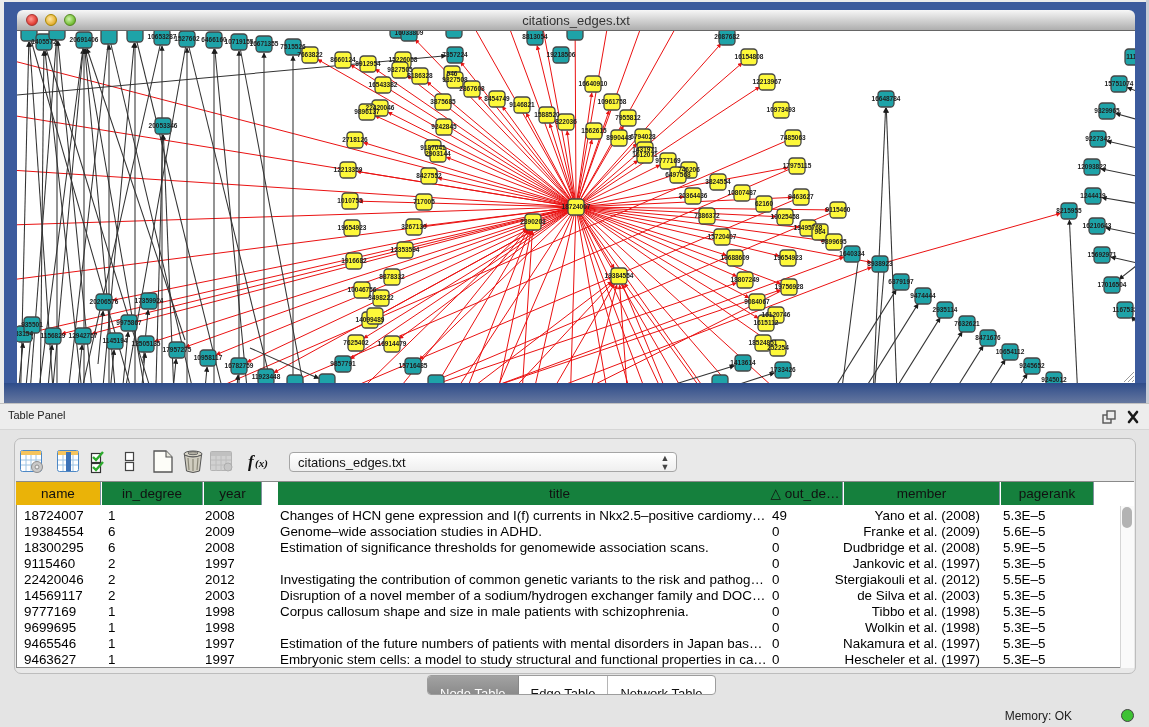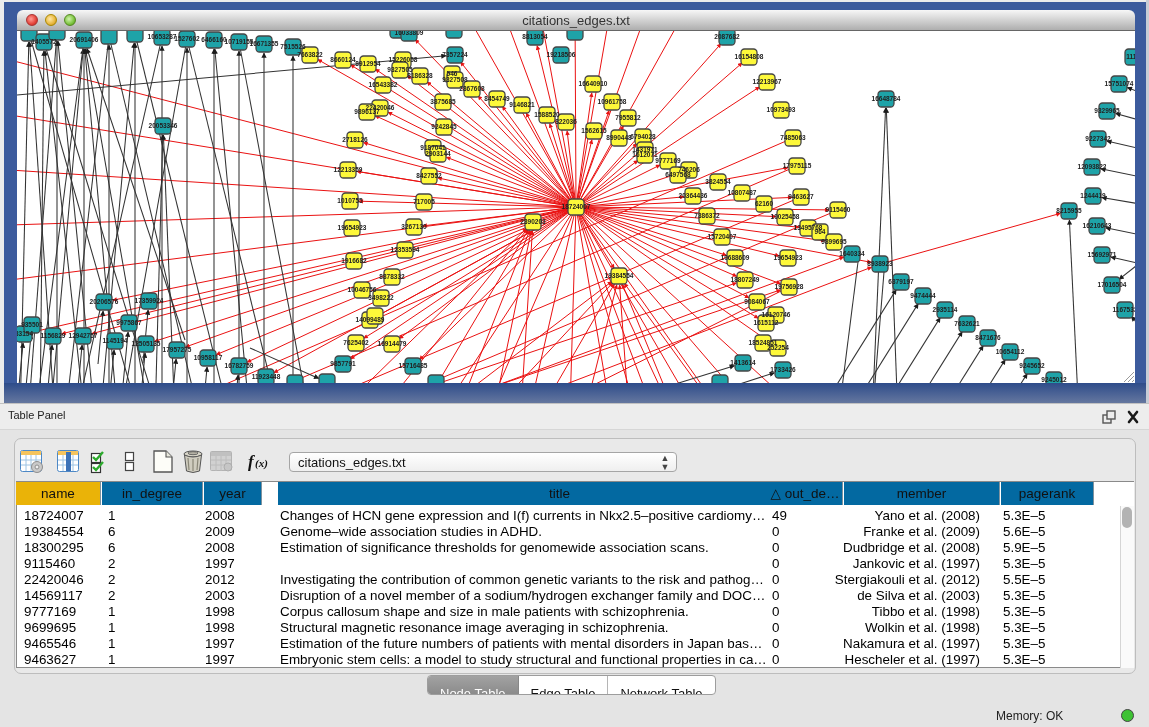--- a/index.html
+++ b/index.html
@@ -17,39 +17,39 @@
 #tl1{left:26px;background:radial-gradient(circle at 4px 4px,#ff9d96,#e4433a 60%,#b0241c);border:.5px solid #a33}
 #tl2{left:45px;background:radial-gradient(circle at 4px 4px,#ffe9a8,#e8b63d 60%,#b7831a);border:.5px solid #a80}
 #tl3{left:64px;background:radial-gradient(circle at 4px 4px,#d2f3af,#7cc43f 60%,#4e9414);border:.5px solid #582}
 #graphwrap{left:17px;top:31px;width:1118px;height:352px;background:#fff}
 
 #panelhead{left:0;top:403px;width:1149px;height:27px;background:#ededed;border-top:1px solid #c2c2c2;border-bottom:1px solid #d6d6d6}
 #phtitle{left:8px;top:409px;font-size:11px;color:#222}
 #bottombg{left:0;top:430px;width:1149px;height:297px;background:#e4e4e4}
 #bigpanel{left:14px;top:438px;width:1122px;height:236px;background:#e9e9e9;border:1px solid #bdbdbd;border-radius:7px}
 #tablebox{left:16px;top:481px;width:1118px;height:187px;background:#fff;border:1px solid #8a8a8a;border-right:none}
-.hcell{position:absolute;top:482px;height:23px;background:#0369a1;border-right:1px solid #7f929e;
+.hcell{position:absolute;top:482px;height:23px;background:#15803d;border-right:1px solid #7f929e;
  font-size:13.5px;color:#111;text-align:center;line-height:23px;overflow:hidden}
 .trow{position:absolute;left:16px;width:1104px;height:16px;font-size:13.4px;line-height:16px;color:#000;white-space:nowrap}
 .trow span{position:absolute;top:0;display:block;overflow:hidden;white-space:nowrap}
 .c1{left:8px;width:90px}.c2{left:92px;width:95px}.c3{left:189px;width:70px}
 .c4{left:264px;width:488px;text-overflow:ellipsis}.c5{left:756px;width:70px}.c6{left:804px;width:160px;text-align:right}
 .c7{left:987px;width:100px}
 #vscroll{left:1120px;top:506px;width:14px;height:162px;background:#fafafa;border-left:1px solid #d5d5d5}
 #vthumb{left:1122px;top:507px;width:10px;height:21px;background:#b3b3b3;border-radius:5px}
 
 .ticon{position:absolute;top:450px}
 #combo{left:289px;top:452px;width:388px;height:20px;background:linear-gradient(#fff,#efefef);
  border:1px solid #a5a5a5;border-radius:4px;font-size:13px;color:#111;line-height:19px;padding-left:8px}
 #comboarr{left:655px;top:452px;width:20px;height:20px;font-size:9px;color:#444;text-align:center;line-height:9px;padding-top:2px}
 
 #tabs{left:427px;top:675px;height:20px;display:flex;border:1px solid #9d9d9d;border-radius:4px;overflow:hidden;background:#fff}
 .tab{font-size:13px;line-height:19px;padding:8px 12px;color:#111;border-right:1px solid #b5b5b5}
 .tab.sel{background:linear-gradient(#a2a2a2,#8b8b8b);color:#fff;border-right:1px solid #888}
-#memtxt{left:996px;top:709px;width:76px;font-size:12px;color:#222}
+#memtxt{left:996px;top:709px;width:76px;text-align:right;font-size:12px;color:#222}
 #memdot{left:1121px;top:709px;width:13px;height:13px;border-radius:50%;background:#3ec234;border:1px solid #444}
 #phicons{left:1102px;top:410px;width:40px;height:16px}
 </style></head>
 <body>
 <div class="abs" id="topbg"></div>
 <div class="abs" id="bluebg"></div>
 <div class="abs" id="bluegrad"></div>
 <div class="abs" id="leftsliver" style="left:0;top:0;width:4px;height:403px;background:#ececec"></div>
 <div class="abs" id="rightsliver"></div>
 <div class="abs" id="graphwrap"><svg id="graph" width="1118" height="352" viewBox="17 31 1118 352">
@@ -663,21 +663,20 @@
     <span class="c3">1998</span>
     <span class="c4">Corpus callosum shape and size in male patients with schizophrenia.</span>
     <span class="c5">0</span>
     <span class="c6">Tibbo et al. (1998)</span>
     <span class="c7">5.3E–5</span>
   </div>
 <div class="trow" style="top:620px">
     <span class="c1">9699695</span>
     <span class="c2">1</span>
     <span class="c3">1998</span>
-    <span class="c4">Structural magnetic resonance image averaging in schizophrenia.</span>
     <span class="c5">0</span>
     <span class="c6">Wolkin et al. (1998)</span>
     <span class="c7">5.3E–5</span>
   </div>
 <div class="trow" style="top:636px">
     <span class="c1">9465546</span>
     <span class="c2">1</span>
     <span class="c3">1997</span>
     <span class="c4">Estimation of the future numbers of patients with mental disorders in Japan base…</span>
     <span class="c5">0</span>

